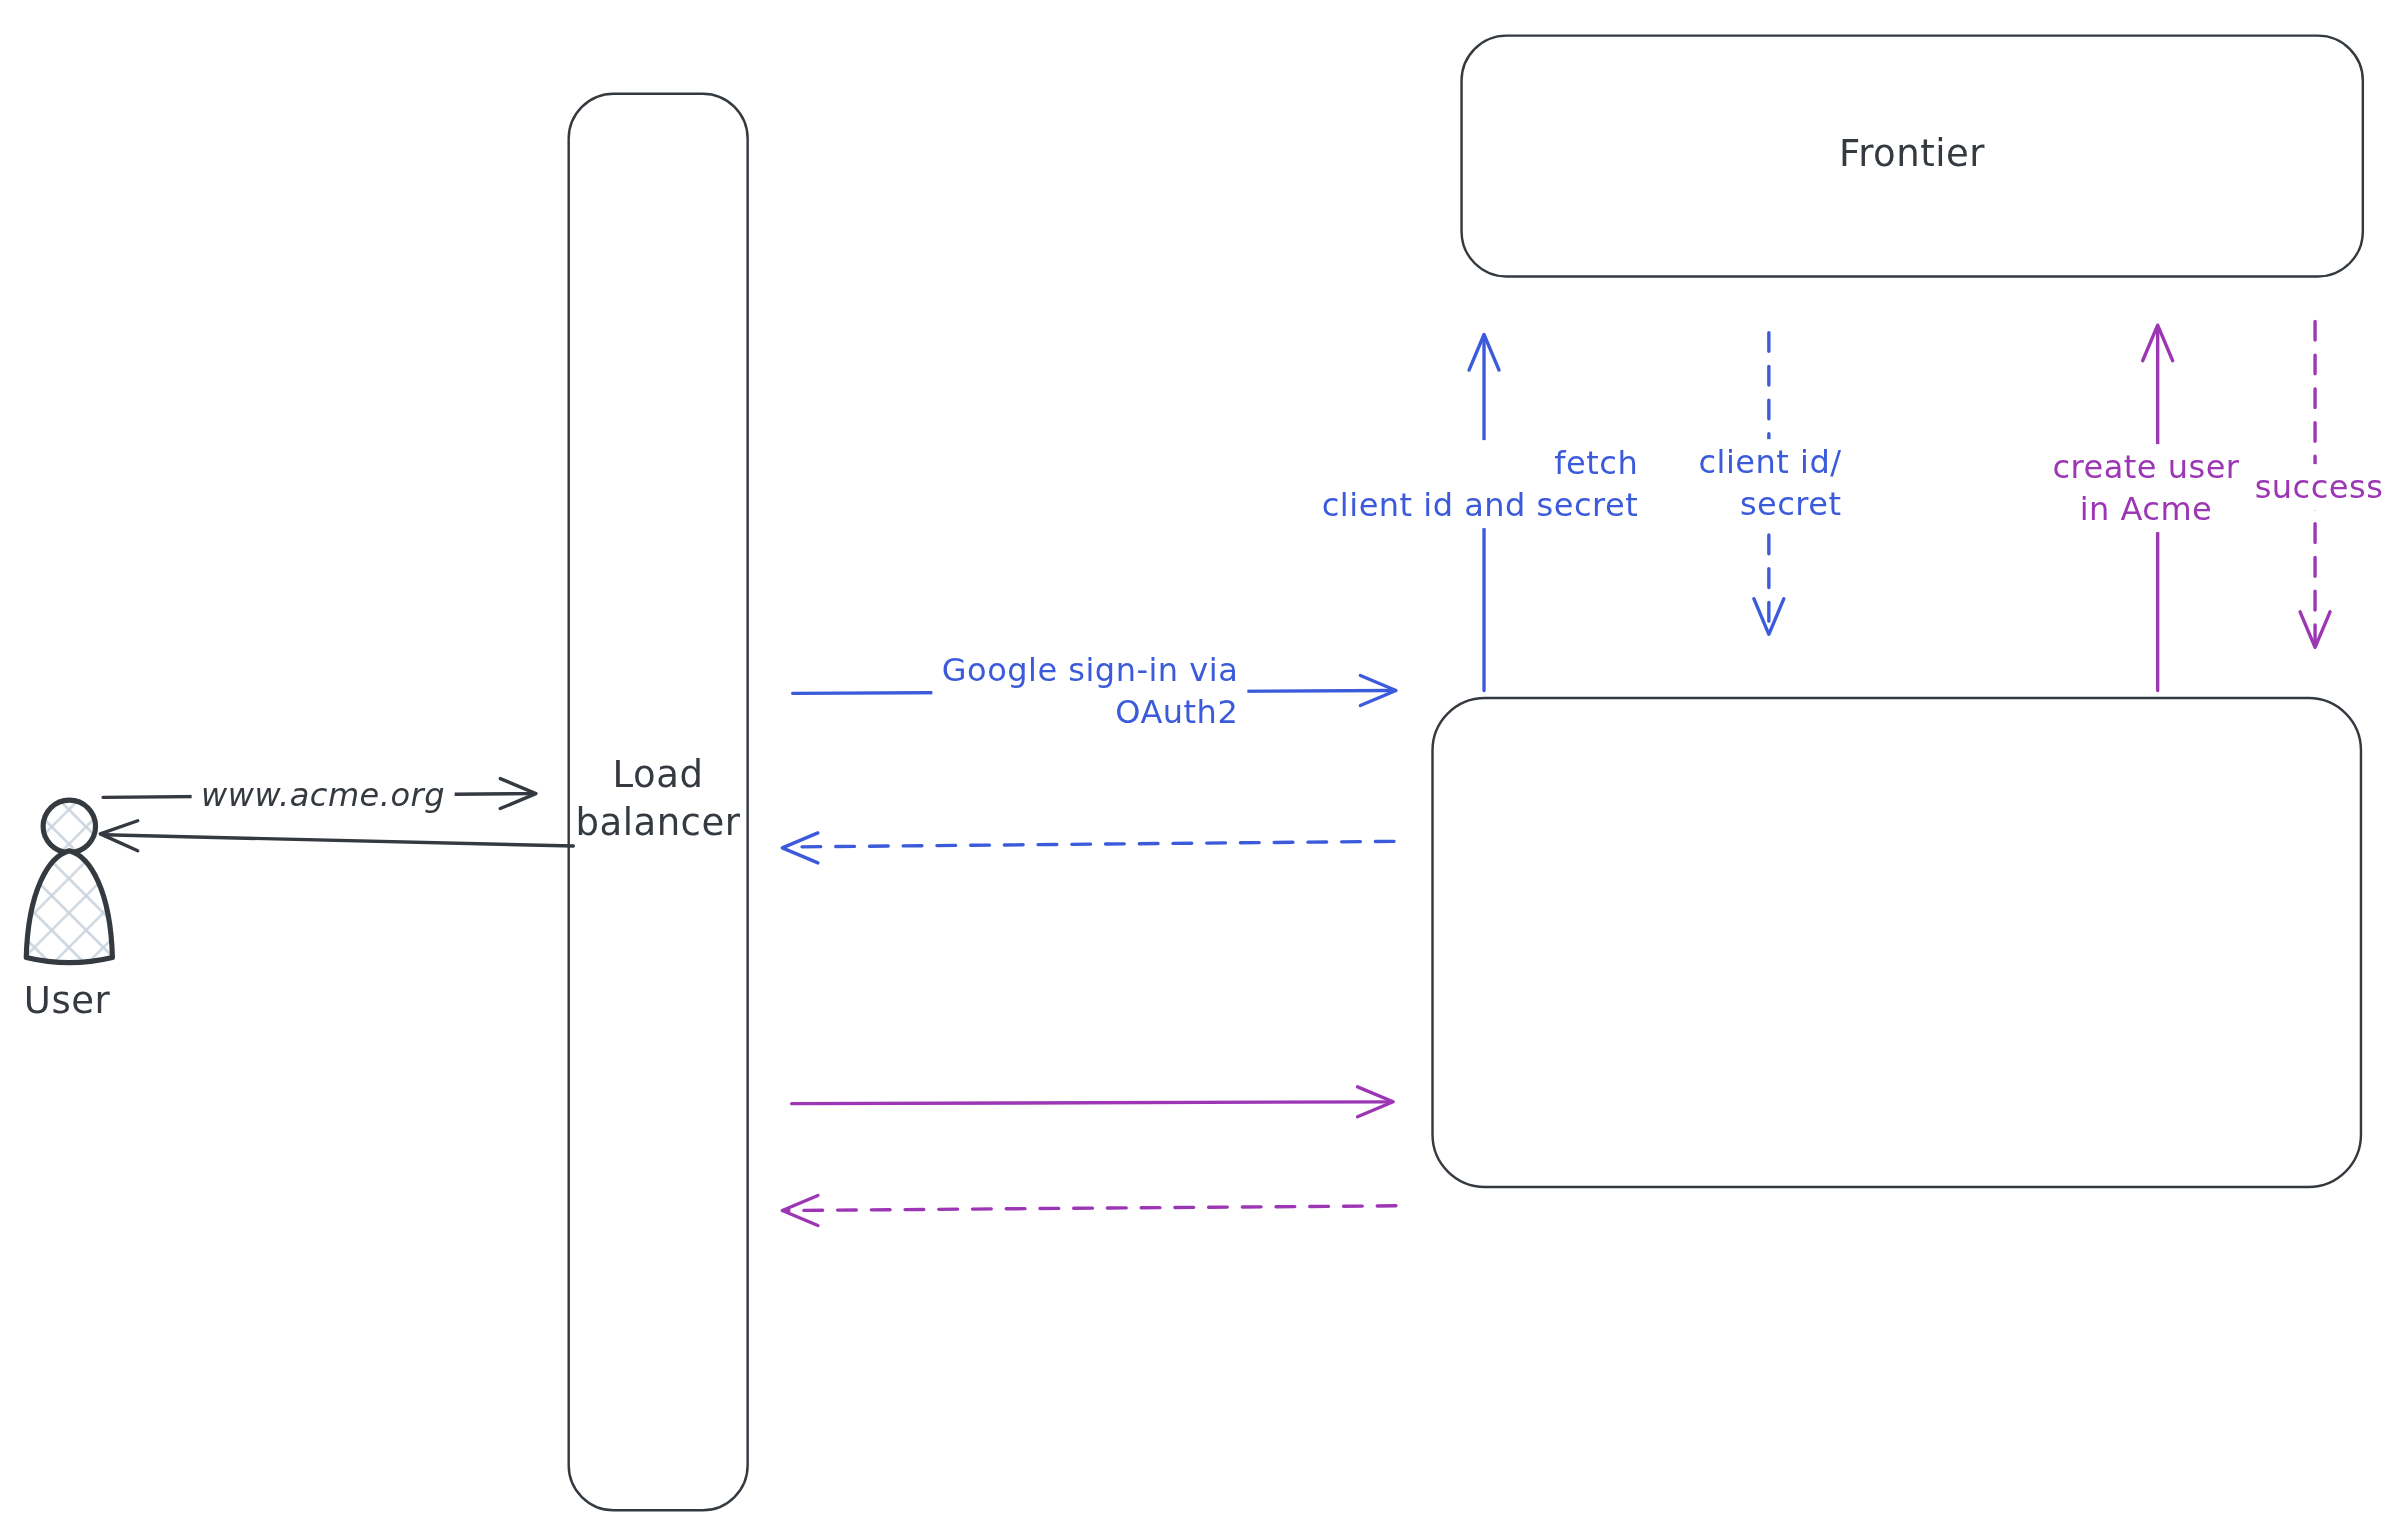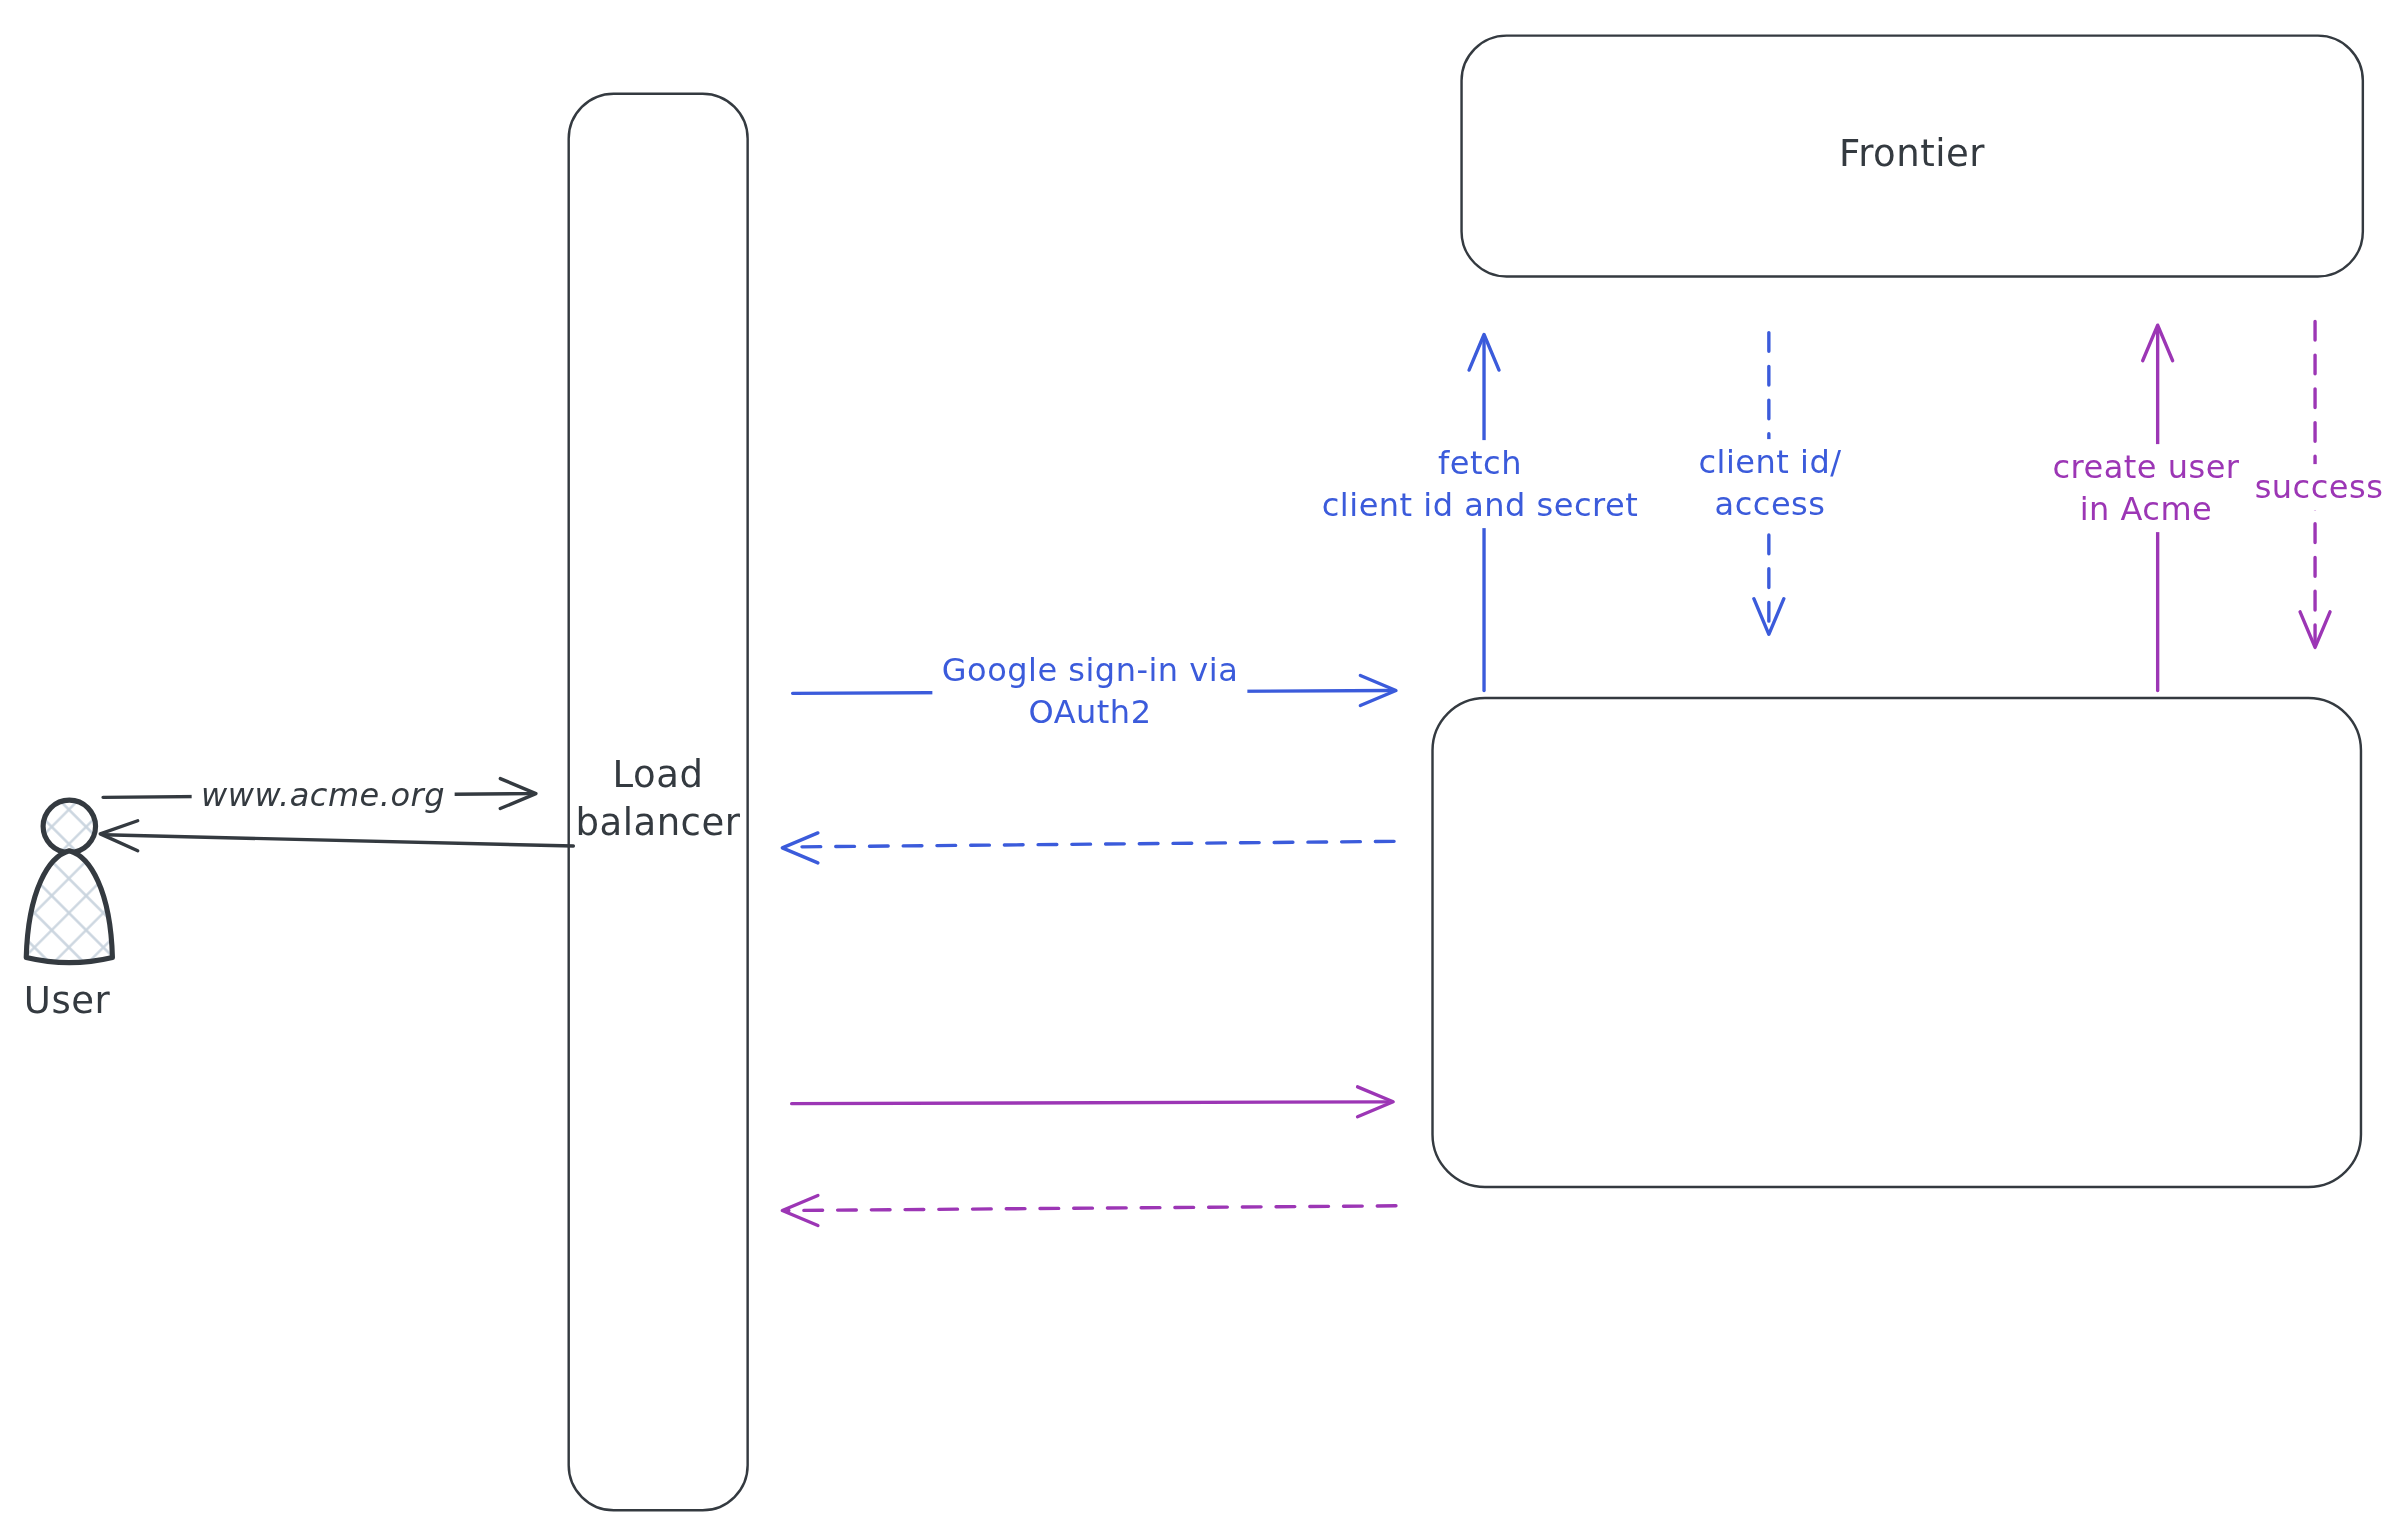--- a/index.html
+++ b/index.html
@@ -10,21 +10,21 @@
   }
   .stage > svg{position:absolute;left:0;top:0;}
   .lbl{
     position:absolute;transform:translate(-50%,-50%);
     text-align:center;white-space:pre-line;
     background:#ffffff;padding:1.9px 9.4px;
     font-size:32px;line-height:42px;letter-spacing:0.5px;
   }
   .lbl-node{background:transparent;font-size:37px;line-height:48px;}
   .c-dark{color:var(--c-dark,#343a40);}
-  .c-blue{color:var(--c-blue,#3b5bdb);}
+  .c-blue{color:var(--c-blue,#3b5bdb);text-align:right;}
   .c-purple{color:var(--c-purple,#9c36b5);}
   .shape{fill:none;stroke-width:2.6;}
   .arrow{fill:none;stroke-width:3.6;stroke-linecap:round;stroke-linejoin:round;}
   .dashed{stroke-dasharray:20 16;}
   .s-dark{stroke:var(--c-dark,#343a40);}
   .s-blue{stroke:var(--c-blue,#3b5bdb);}
   .s-purple{stroke:var(--c-purple,#9c36b5);}
   .user-fill{fill:url(#crosshatch);stroke:var(--c-dark,#343a40);stroke-width:5.5;stroke-linejoin:round;}
 </style>
 </head>
@@ -99,19 +99,19 @@
   <div class="lbl lbl-node c-dark" style="left:658px;top:799px;">Load
 balancer</div>
   <div class="lbl lbl-node c-dark" style="left:1912px;top:154px;">Frontier</div>
 
   <div class="lbl c-dark" style="left:323px;top:795px;font-style:italic;">www.acme.org</div>
   <div class="lbl c-blue" style="left:1090px;top:691px;">Google sign-in via
 OAuth2</div>
   <div class="lbl c-blue" style="left:1480px;top:484px;">fetch
 client id and secret</div>
   <div class="lbl c-blue" style="left:1770px;top:483px;">client id/
-access</div>
+secret</div>
   <div class="lbl c-purple" style="left:2146px;top:488px;">create user
 in Acme</div>
   <div class="lbl c-purple" style="left:2319px;top:487px;">success</div>
 
 </div>
 
 
 </body></html>

